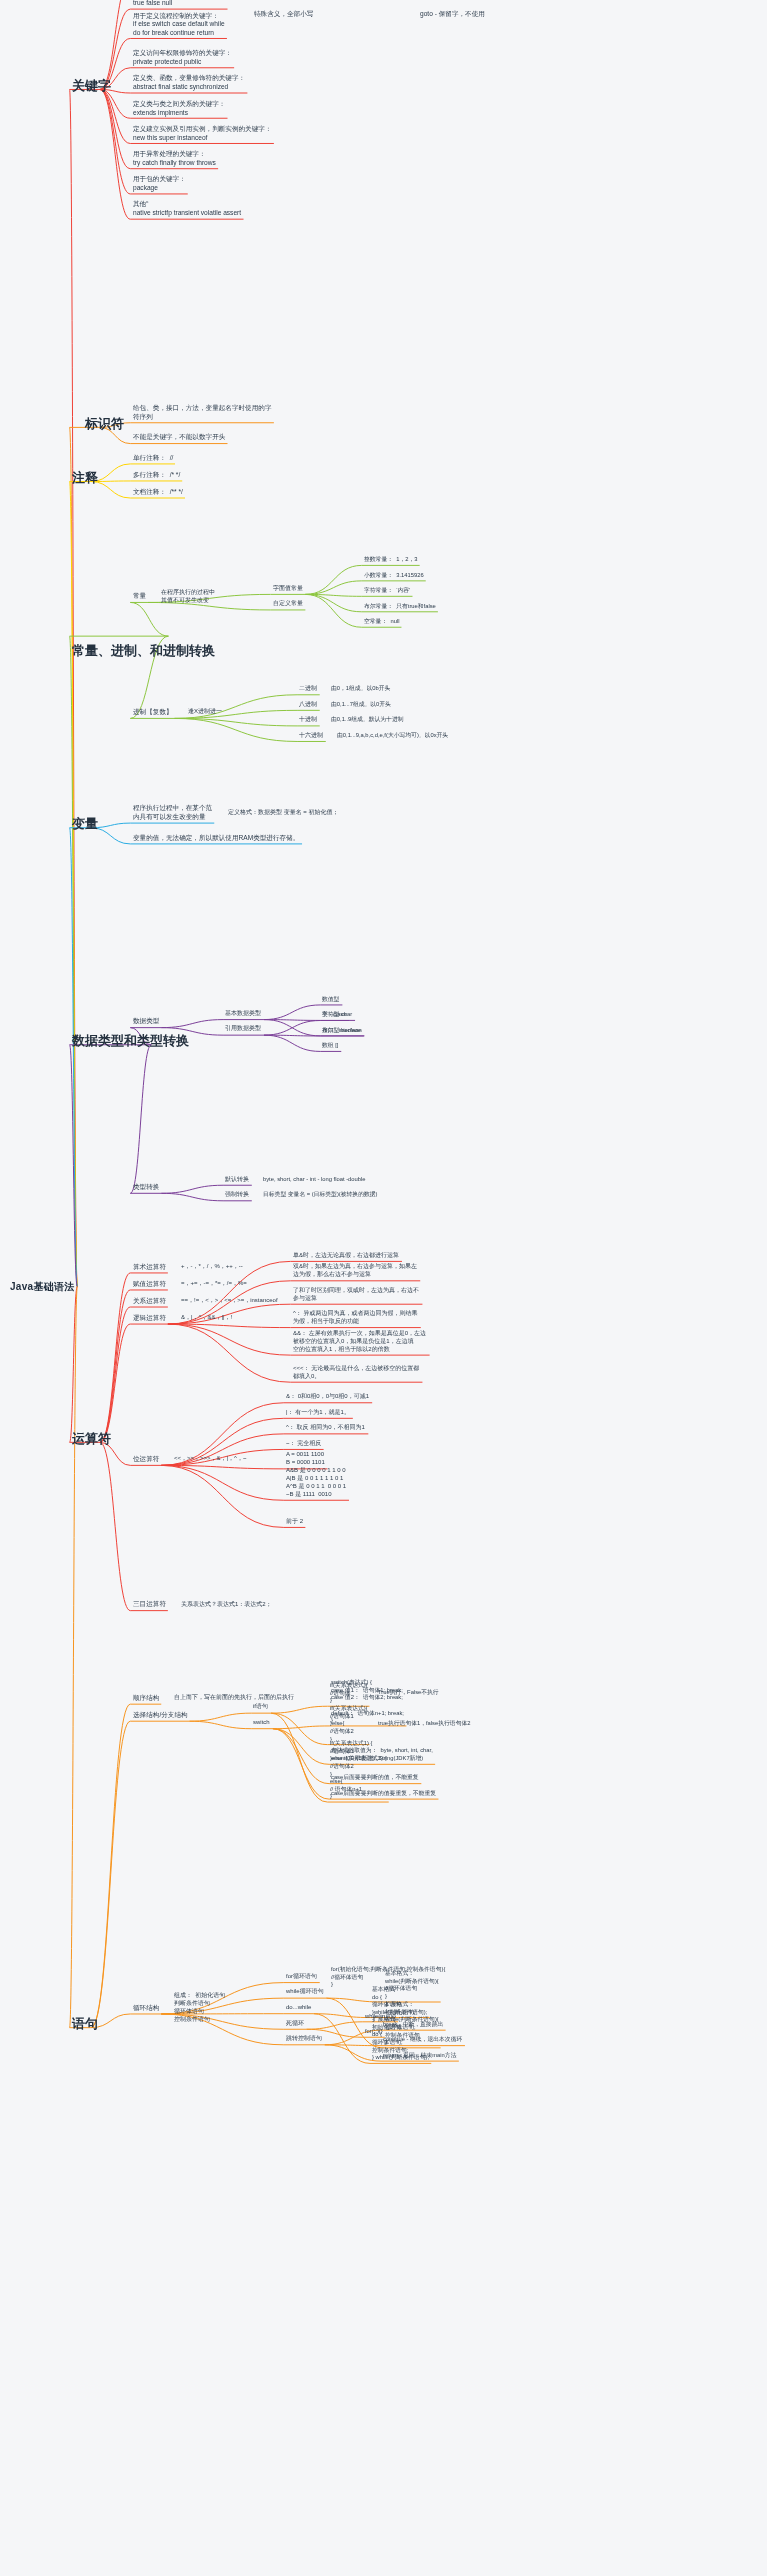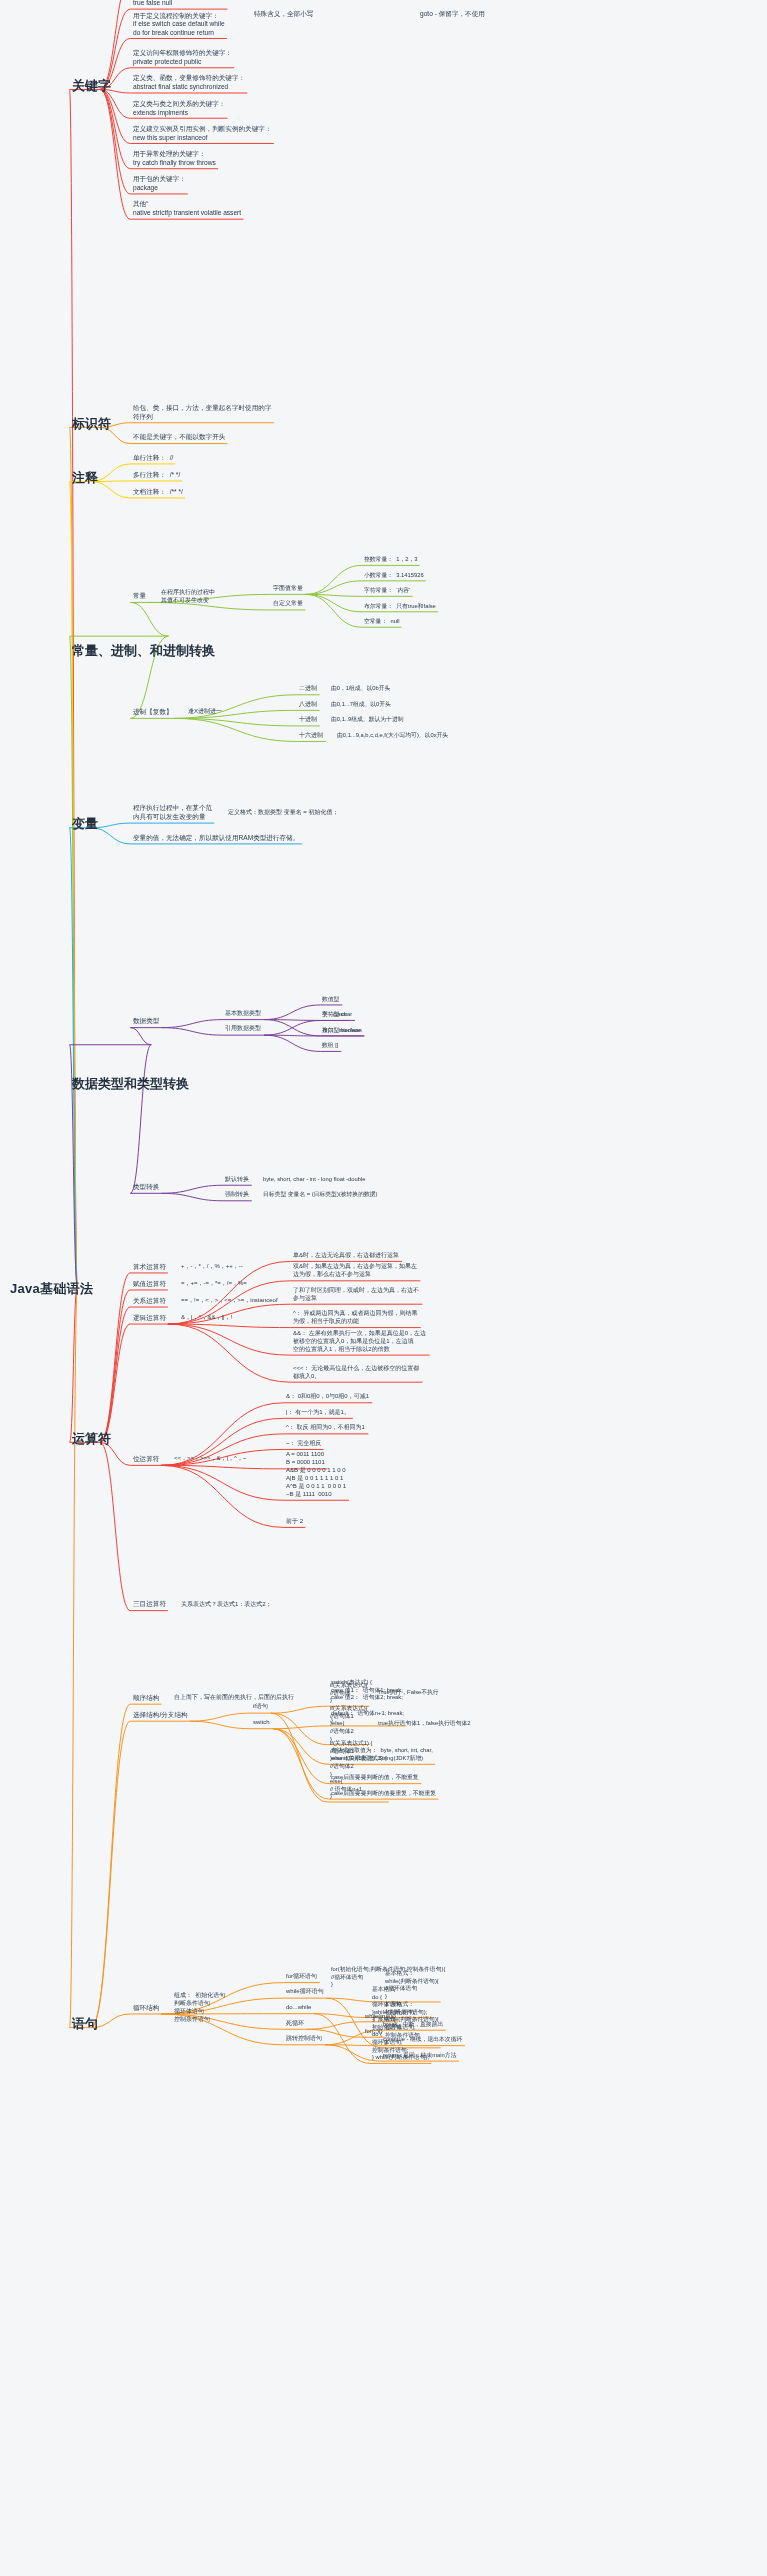--- a/index.html
+++ b/index.html
@@ -16,21 +16,21 @@
   #mindmap-root { position:absolute; inset:0; }
   svg.links { position:absolute; left:0; top:0; width:767px; height:2576px; pointer-events:none; }
 
   .node {
     position: absolute;
     line-height: 1.32;
     white-space: pre;
     color: #2b3a4a;
   }
   .root-node {
-    font-size: 13px;
+    font-size: 10px;
     font-weight: bold;
     color: #1f2d3d;
     letter-spacing: 0.3px;
   }
   .l1 { font-size: 13px; font-weight: bold; color:#24313f; }
   .l2 { font-size: 6.6px; color:#2b3a4a; }
   .l3 { font-size: 6px; color:#2b3a4a; }
   .l4 { font-size: 5.8px; color:#2b3a4a; }
 </style>
 </head>
@@ -248,21 +248,21 @@
       <div class="node l2" style="left: 133px; top: 100px;">定义类与类之间关系的关键字：
 extends implments</div>
       <div class="node l2" style="left: 133px; top: 125px;">定义建立实例及引用实例，判断实例的关键字：
 new this super instanceof</div>
       <div class="node l2" style="left: 133px; top: 150px;">用于异常处理的关键字：
 try catch finally throw throws</div>
       <div class="node l2" style="left: 133px; top: 175px;">用于包的关键字：
 package</div>
       <div class="node l2" style="left: 133px; top: 200px;">其他“
 native strictfp transient volatile assert</div>
-      <div class="node l1" style="left: 72px; top: 415px; color: rgb(36, 49, 63);">标识符</div>
+      <div class="node l1" style="left: 72px; top: 415px; color: rgb(36, 49, 63); padding-left: 13px;">标识符</div>
       <div class="node l2" style="left: 133px; top: 404px;">给包、类，接口，方法，变量起名字时使用的字
 符序列</div>
       <div class="node l2" style="left: 133px; top: 433px;">不能是关键字，不能以数字开头</div>
       <div class="node l1" style="left: 72px; top: 469px; color: rgb(36, 49, 63);">注释</div>
       <div class="node l2" style="left: 133px; top: 454px;">单行注释：  //</div>
       <div class="node l2" style="left: 133px; top: 471px;">多行注释：  /* */</div>
       <div class="node l2" style="left: 133px; top: 488px;">文档注释：  /** */</div>
       <div class="node l1" style="left: 72px; top: 642px; color: rgb(36, 49, 63);">常量、进制、和进制转换</div>
       <div class="node l2" style="left: 133px; top: 592px;">常量</div>
       <div class="node l3" style="left: 161px; top: 589px;">在程序执行的过程中
@@ -282,21 +282,21 @@
       <div class="node l4" style="left: 331px; top: 701px;">由0,1...7组成。以0开头</div>
       <div class="node l3" style="left: 299px; top: 716px;">十进制</div>
       <div class="node l4" style="left: 331px; top: 716px;">由0,1..9组成。默认为十进制</div>
       <div class="node l3" style="left: 299px; top: 732px;">十六进制</div>
       <div class="node l4" style="left: 337px; top: 732px;">由0,1...9,a,b,c,d,e,f(大小写均可)。以0x开头</div>
       <div class="node l1" style="left: 72px; top: 815px; color: rgb(36, 49, 63);">变量</div>
       <div class="node l2" style="left: 133px; top: 804px;">程序执行过程中，在某个范
 内具有可以发生改变的量</div>
       <div class="node l3" style="left: 228px; top: 809px;">定义格式：数据类型 变量名 = 初始化值；</div>
       <div class="node l2" style="left: 133px; top: 834px;">变量的值，无法确定，所以默认使用RAM类型进行存储。</div>
-      <div class="node l1" style="left: 72px; top: 1032px; color: rgb(36, 49, 63); margin-top: 43px;">数据类型和类型转换</div>
+      <div class="node l1" style="left: 72px; top: 1032px; color: rgb(36, 49, 63);">数据类型和类型转换</div>
       <div class="node l2" style="left: 133px; top: 1017px;">数据类型</div>
       <div class="node l3" style="left: 225px; top: 1010px;">基本数据类型</div>
       <div class="node l4" style="left: 322px; top: 996px;">数值型</div>
       <div class="node l4" style="left: 322px; top: 1011px;">字符型 char</div>
       <div class="node l4" style="left: 322px; top: 1027px;">布尔型 boolean</div>
       <div class="node l3" style="left: 225px; top: 1025px;">引用数据类型</div>
       <div class="node l4" style="left: 322px; top: 1011px;">类 - class</div>
       <div class="node l4" style="left: 322px; top: 1027px;">接口 - interface</div>
       <div class="node l4" style="left: 322px; top: 1042px;">数组 []</div>
       <div class="node l2" style="left: 133px; top: 1183px;">类型转换</div>

